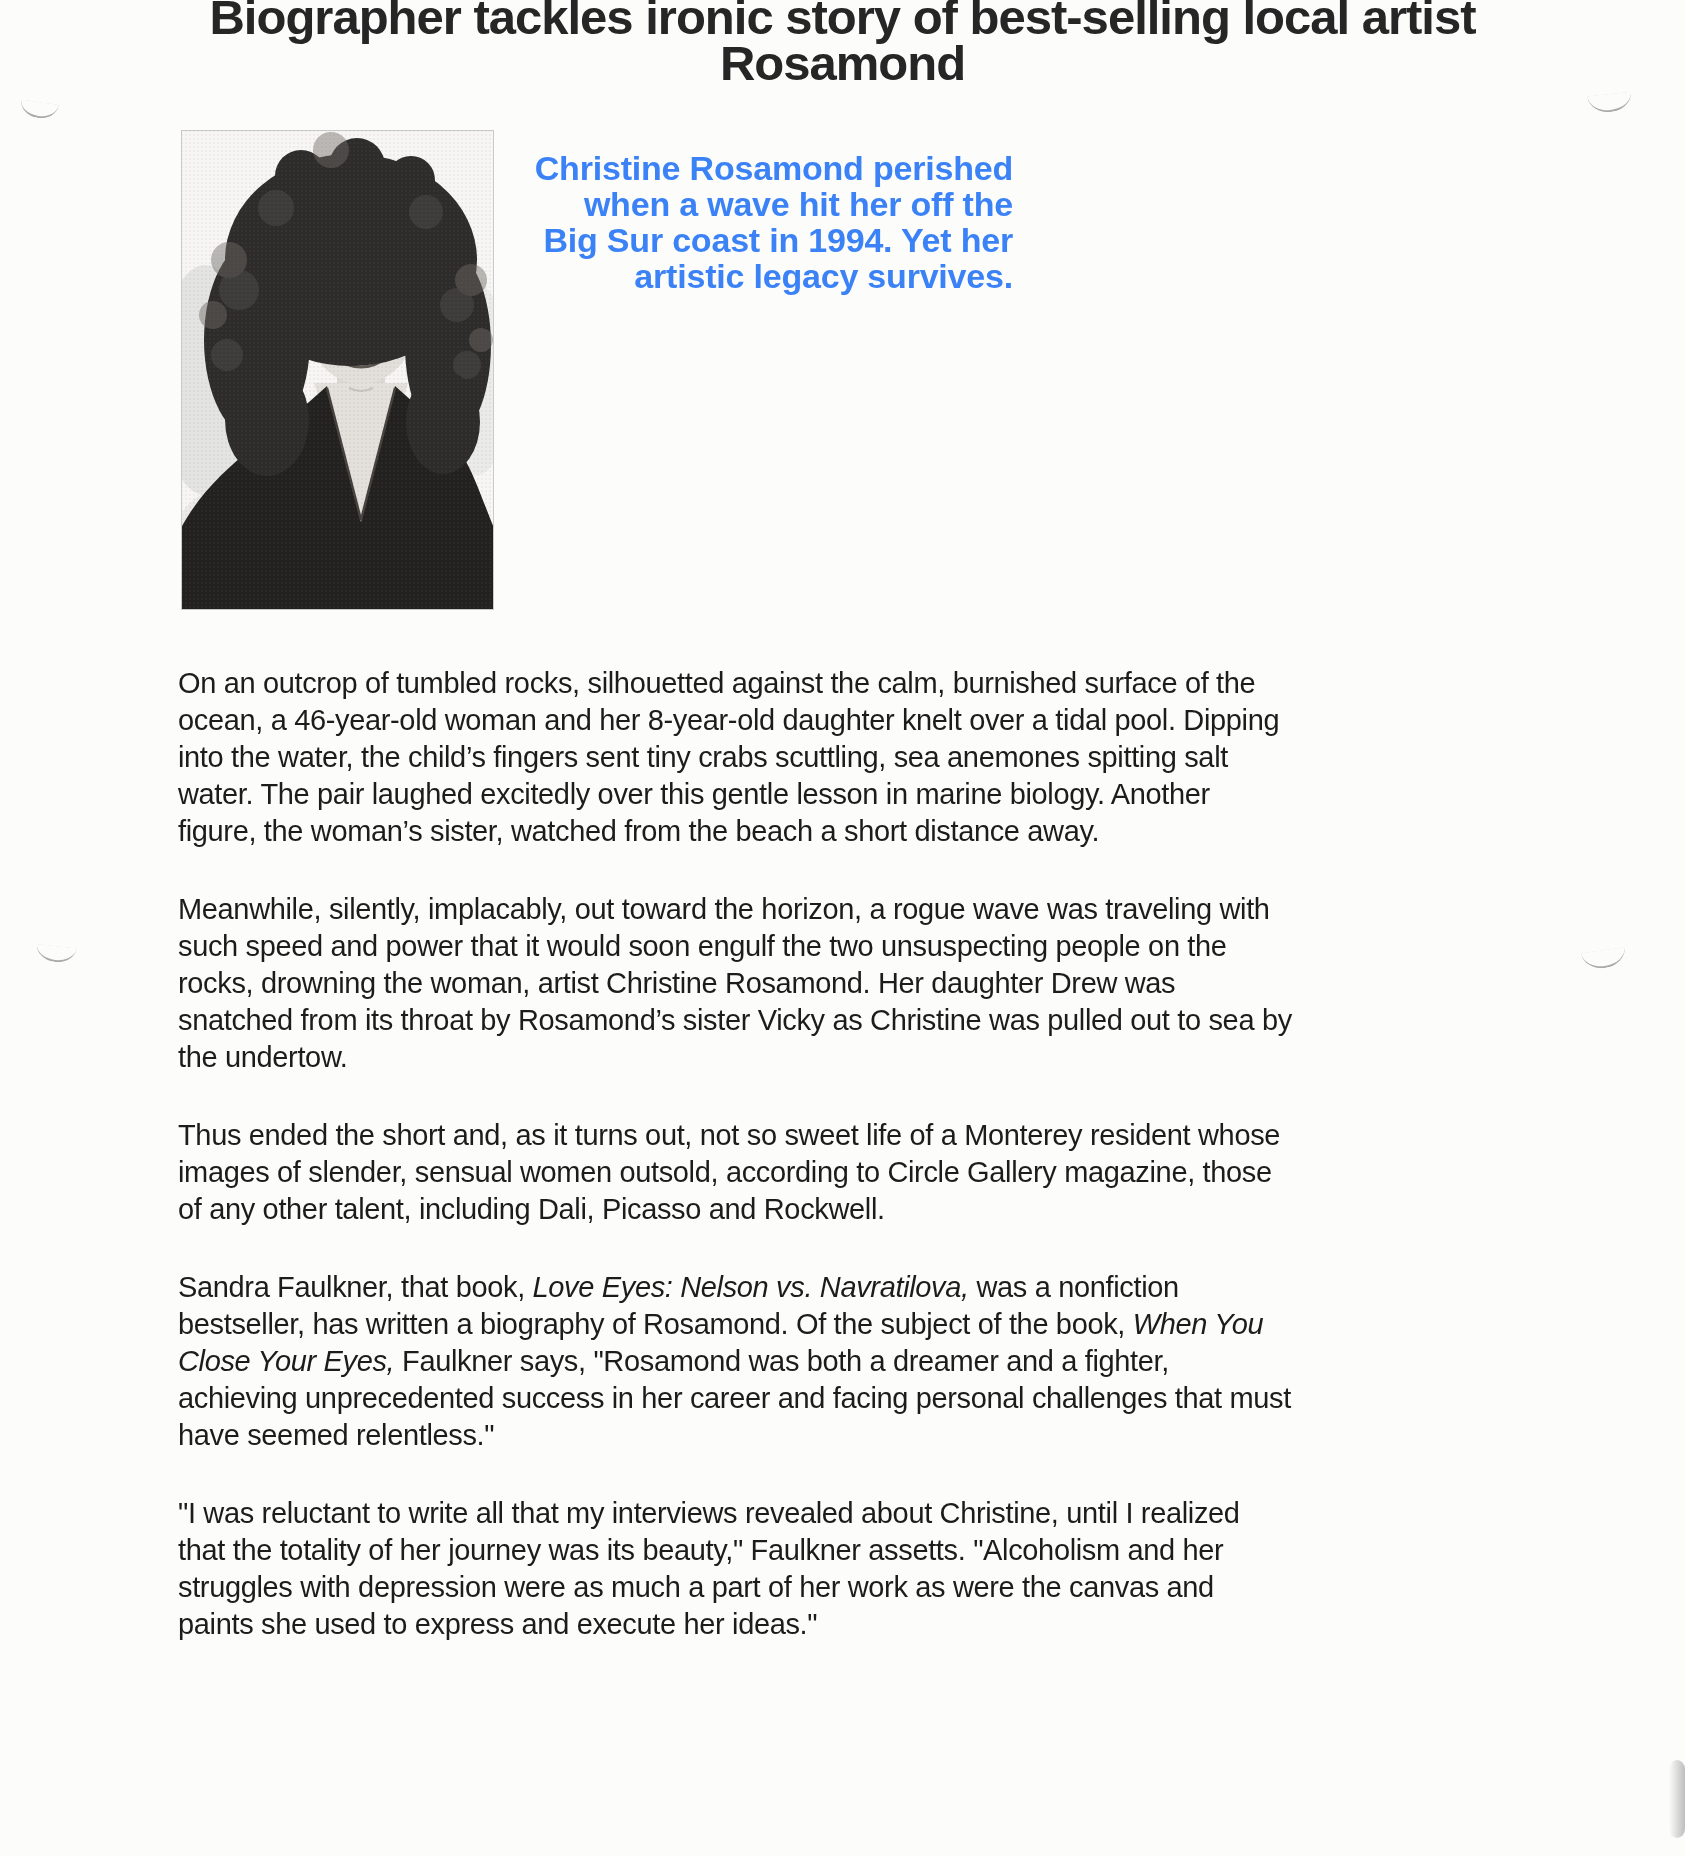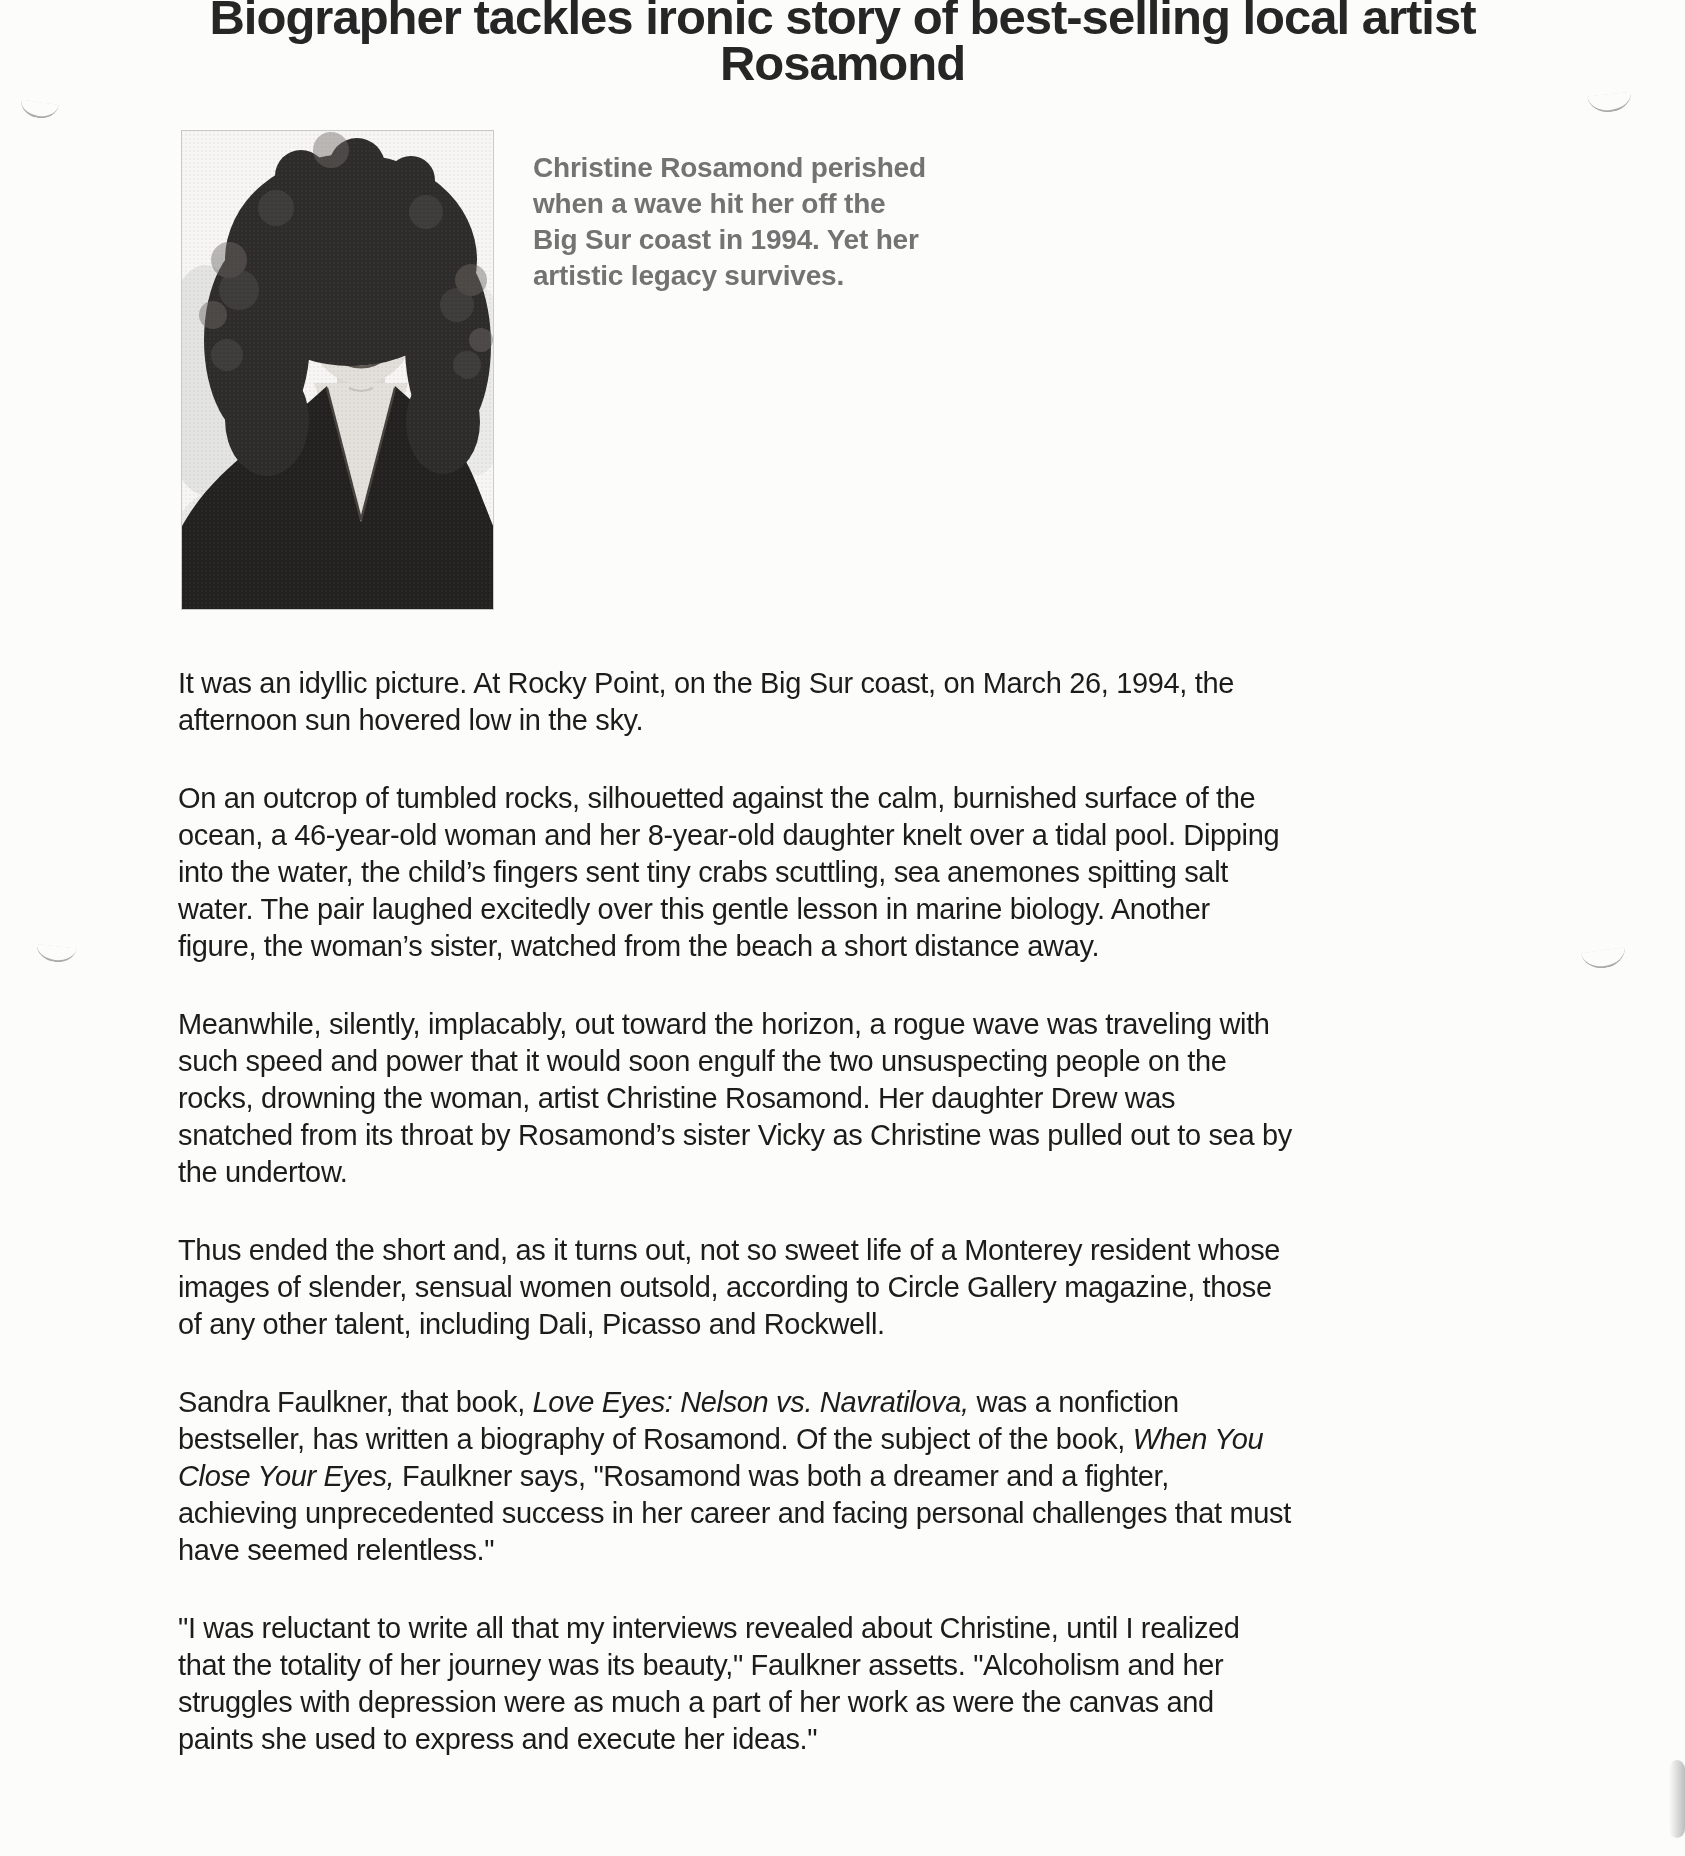--- a/index.html
+++ b/index.html
@@ -22,25 +22,26 @@
     color:#262626;
   }
   .headline .hl-line{white-space:nowrap;}
   .photo-frame{
     position:absolute;left:181px;top:130px;width:313px;height:480px;
   }
   .photo-frame svg{display:block;width:100%;height:100%;}
   .photo-caption{
     position:absolute;left:533px;top:150px;width:480px;
     font-weight:bold;
-    font-size:28px;
+    font-size:34px;
     line-height:36px;
     letter-spacing:-0.2px;
     white-space:pre-line;
-    color:#737373;
+    color:#3b82f6;
+    text-align:right;
   }
   .article-body{
     position:absolute;left:178px;top:665px;width:1465px;
     font-size:29px;
     line-height:37px;
     letter-spacing:-0.35px;
     color:#1c1c1c;
   }
   .para{margin:0 0 41px 0;white-space:pre-line;}
   .italic{font-style:italic;}
@@ -154,22 +155,20 @@
       <rect x="0.5" y="0.5" width="312" height="479" fill="none" stroke="#c9c9c7" stroke-width="1"></rect>
     </svg>
   </div>
 
   <div class="photo-caption">Christine Rosamond perished
 when a wave hit her off the
 Big Sur coast in 1994. Yet her
 artistic legacy survives.</div>
 
   <div class="article-body">
-      <p class="para"><span>It was an idyllic picture. At Rocky Point, on the Big Sur coast, on March 26, 1994, the
-afternoon sun hovered low in the sky.</span></p>
       <p class="para"><span>On an outcrop of tumbled rocks, silhouetted against the calm, burnished surface of the
 ocean, a 46-year-old woman and her 8-year-old daughter knelt over a tidal pool. Dipping
 into the water, the child’s fingers sent tiny crabs scuttling, sea anemones spitting salt
 water. The pair laughed excitedly over this gentle lesson in marine biology. Another
 figure, the woman’s sister, watched from the beach a short distance away.</span></p>
       <p class="para"><span>Meanwhile, silently, implacably, out toward the horizon, a rogue wave was traveling with
 such speed and power that it would soon engulf the two unsuspecting people on the
 rocks, drowning the woman, artist Christine Rosamond. Her daughter Drew was
 snatched from its throat by Rosamond’s sister Vicky as Christine was pulled out to sea by
 the undertow.</span></p>

